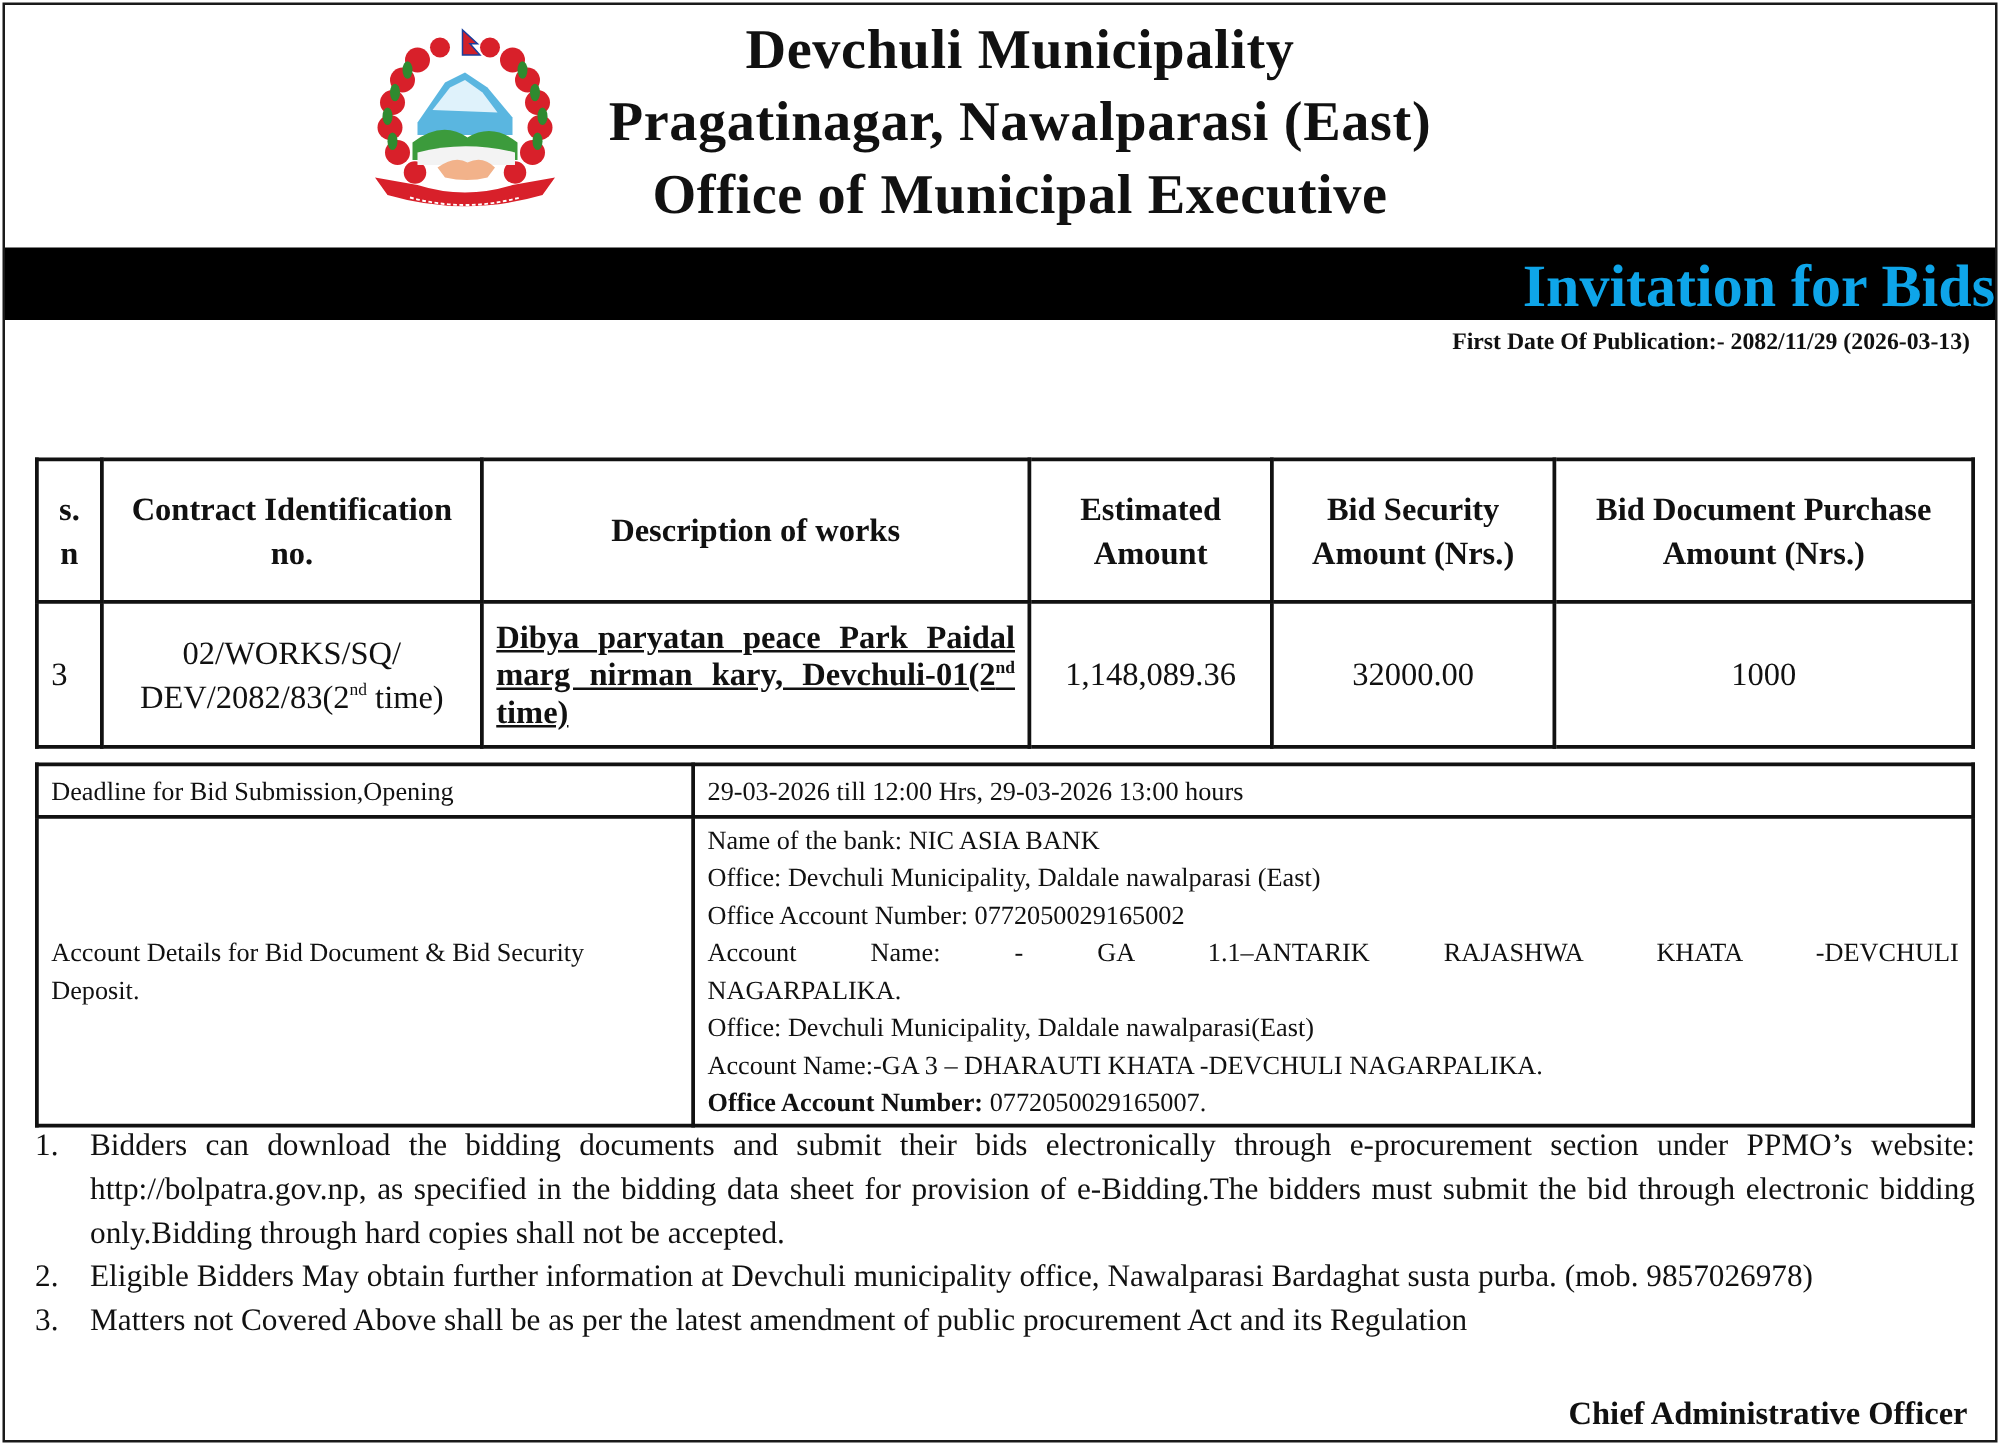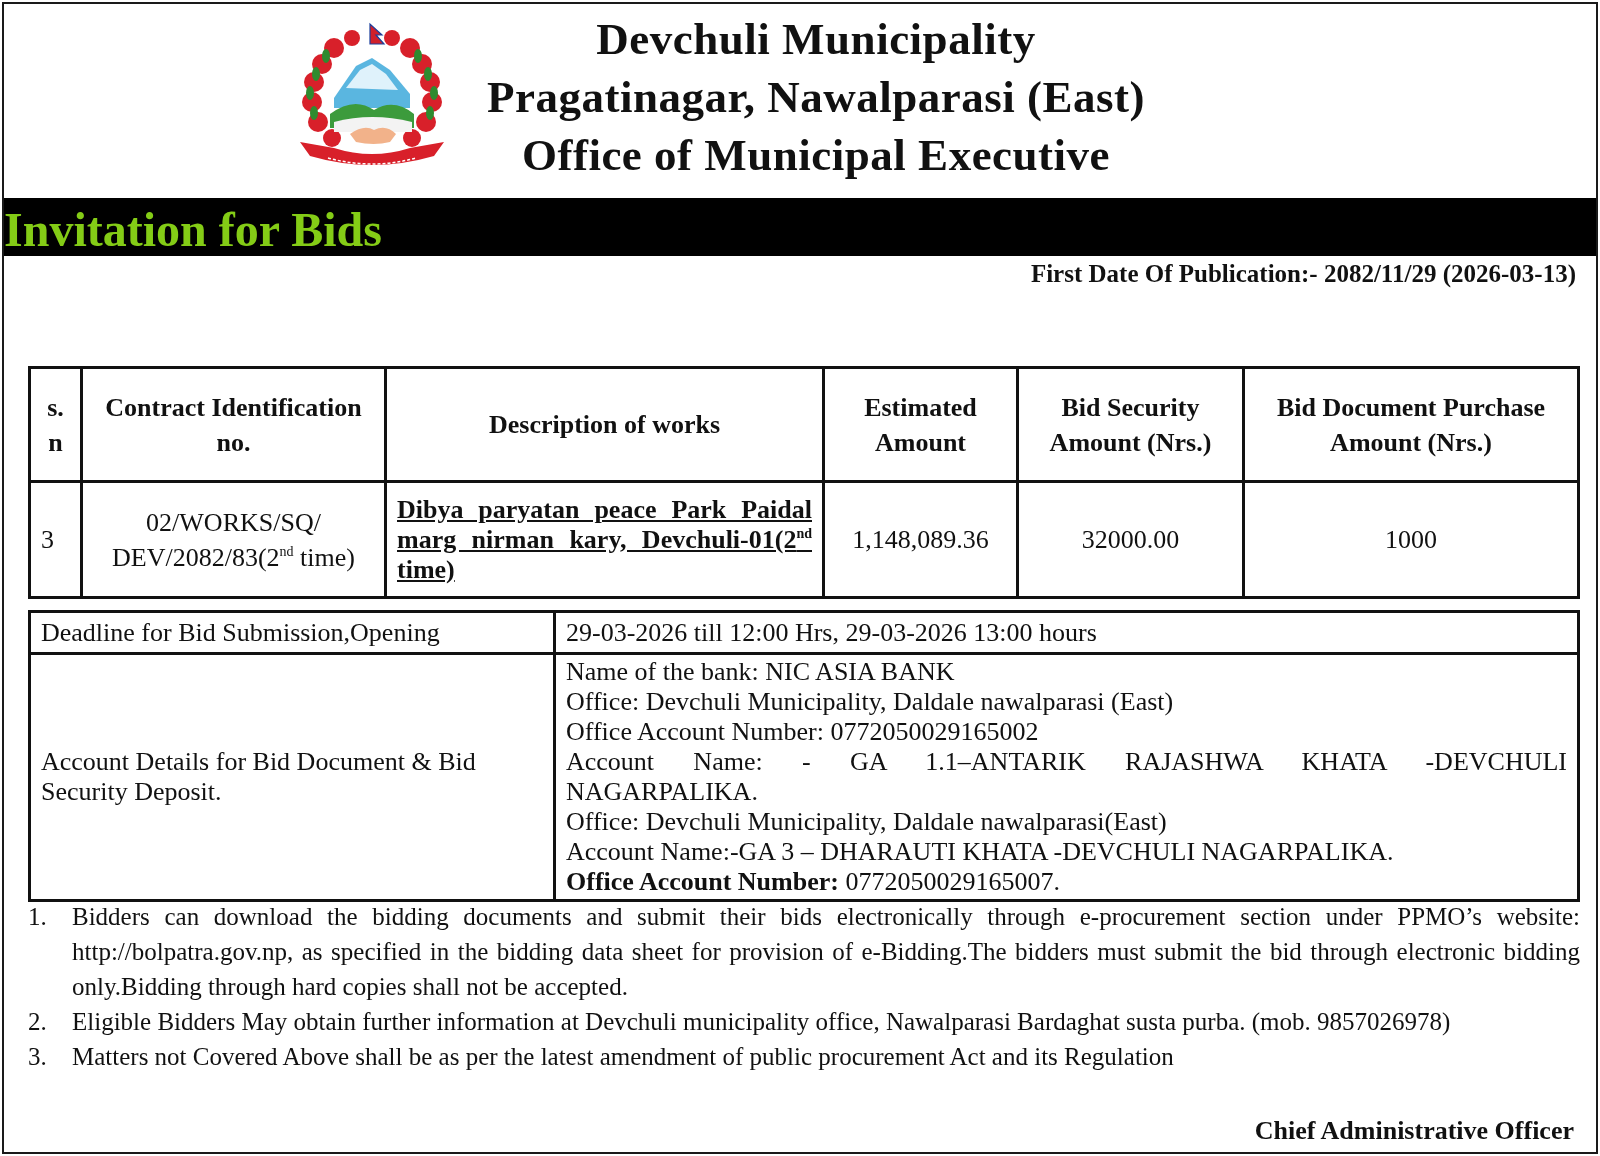--- a/index.html
+++ b/index.html
@@ -10,39 +10,39 @@
     border: 2px solid #1a1a1a;
   }
   .header { position: absolute; left: 12px; top: 0; width: 1592px; height: 199px; padding-left: 28px; }
   .emblem { position: absolute; left: 278px; top: 14px; width: 156px; height: 156px; }
   .titles {
     position: absolute; left: 420px; top: 6px; width: 760px; text-align: center;
     font-weight: bold; font-size: 45px; line-height: 58px; letter-spacing: 0.5px;
   }
   .banner {
     position: absolute; left: 0; top: 194px; width: 1592px; height: 58px; background: #000;
-    color: #84cc16; text-align: left; font-weight: bold; font-size: 48px; line-height: 64px;
+    color: #0ea5e9; text-align: right; font-weight: bold; font-size: 48px; line-height: 64px;
   }
   .pubdate {
-    position: absolute; right: 20px; top: 255px; font-weight: bold; font-size: 25px; line-height: 30px;
+    position: absolute; right: 20px; top: 255px; font-weight: bold; font-size: 19px; line-height: 30px;
   }
   .intro {
     position: absolute; left: 24px; top: 287px; width: 1552px; font-size: 25px; line-height: 36px;
     text-align: justify;
   }
   table { border-collapse: collapse; position: absolute; }
   .bid-table { left: 24px; top: 362px; width: 1552px; }
   .bid-table td, .bid-table th { border: 3px solid #111; font-size: 26px; line-height: 35px; vertical-align: middle; text-align: center; }
   .bid-table th { font-weight: bold; height: 114px; }
   .bid-table td { height: 116px; }
   .bid-table .desc { text-align: justify; font-weight: bold; padding: 0 10px; line-height: 30px; text-decoration: underline; }
   .bid-table .sn { text-align: left; padding-left: 10px; }
   sup { font-size: 14px; vertical-align: super; line-height: 0; }
   .info-table { left: 24px; top: 606px; width: 1552px; }
-  .info-table td { border: 3px solid #111; font-size: 26px; line-height: 30px; vertical-align: middle; padding: 2px 10px; text-align: left; }
+  .info-table td { border: 3px solid #111; font-size: 21px; line-height: 30px; vertical-align: middle; padding: 2px 10px; text-align: left; }
   .info-table .lbl { width: 525px; }
   .acct-line { display: block; text-align: justify; text-align-last: left; }
   .acct-line.just { text-align-last: justify; }
   .notes { position: absolute; left: 24px; top: 895px; width: 1552px; font-size: 25px; line-height: 35px; }
   .note { display: flex; }
   .note .num { width: 44px; flex: none; }
   .note .txt { flex: 1; text-align: justify; }
   .signature { position: absolute; right: 22px; top: 1110px; font-weight: bold; font-size: 26px; line-height: 34px; }
 </style>
 </head>

